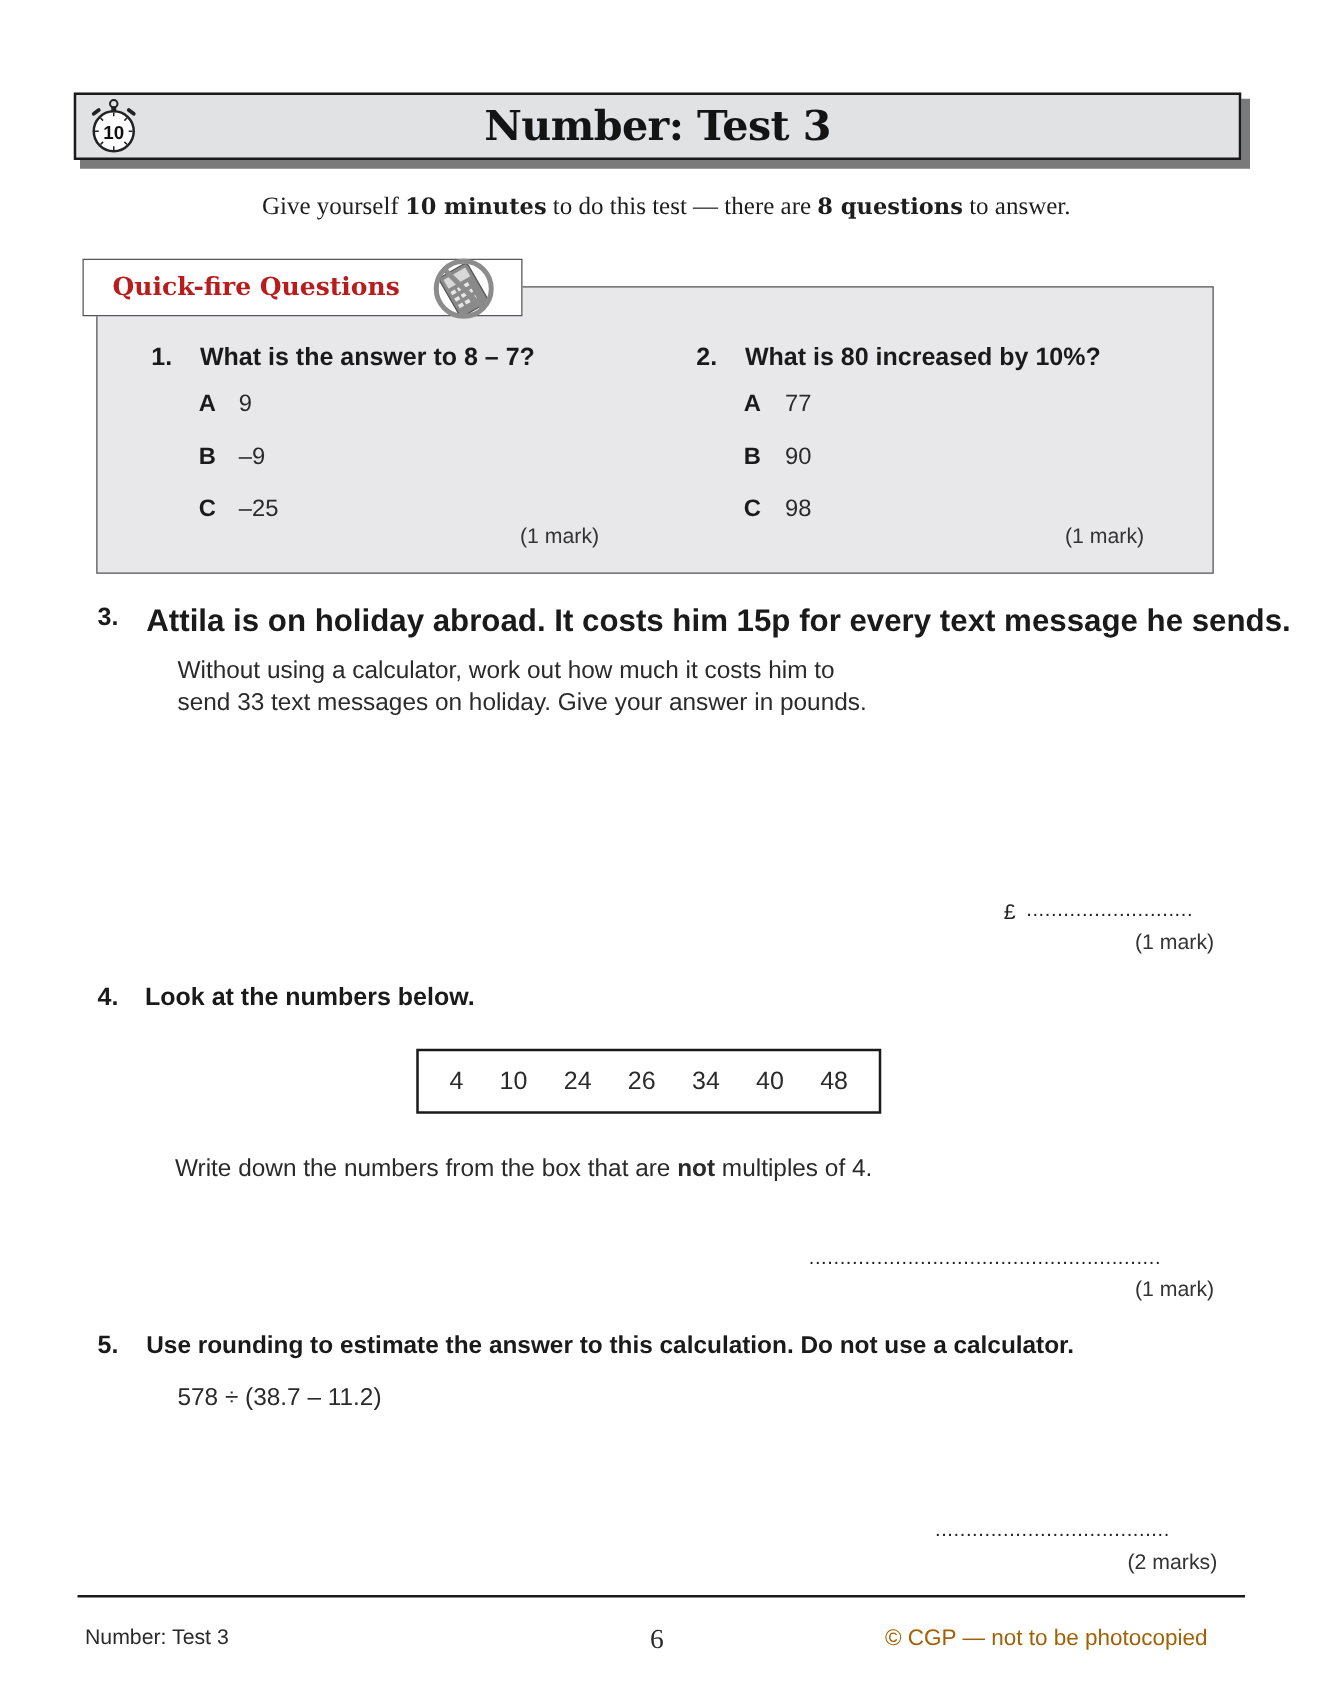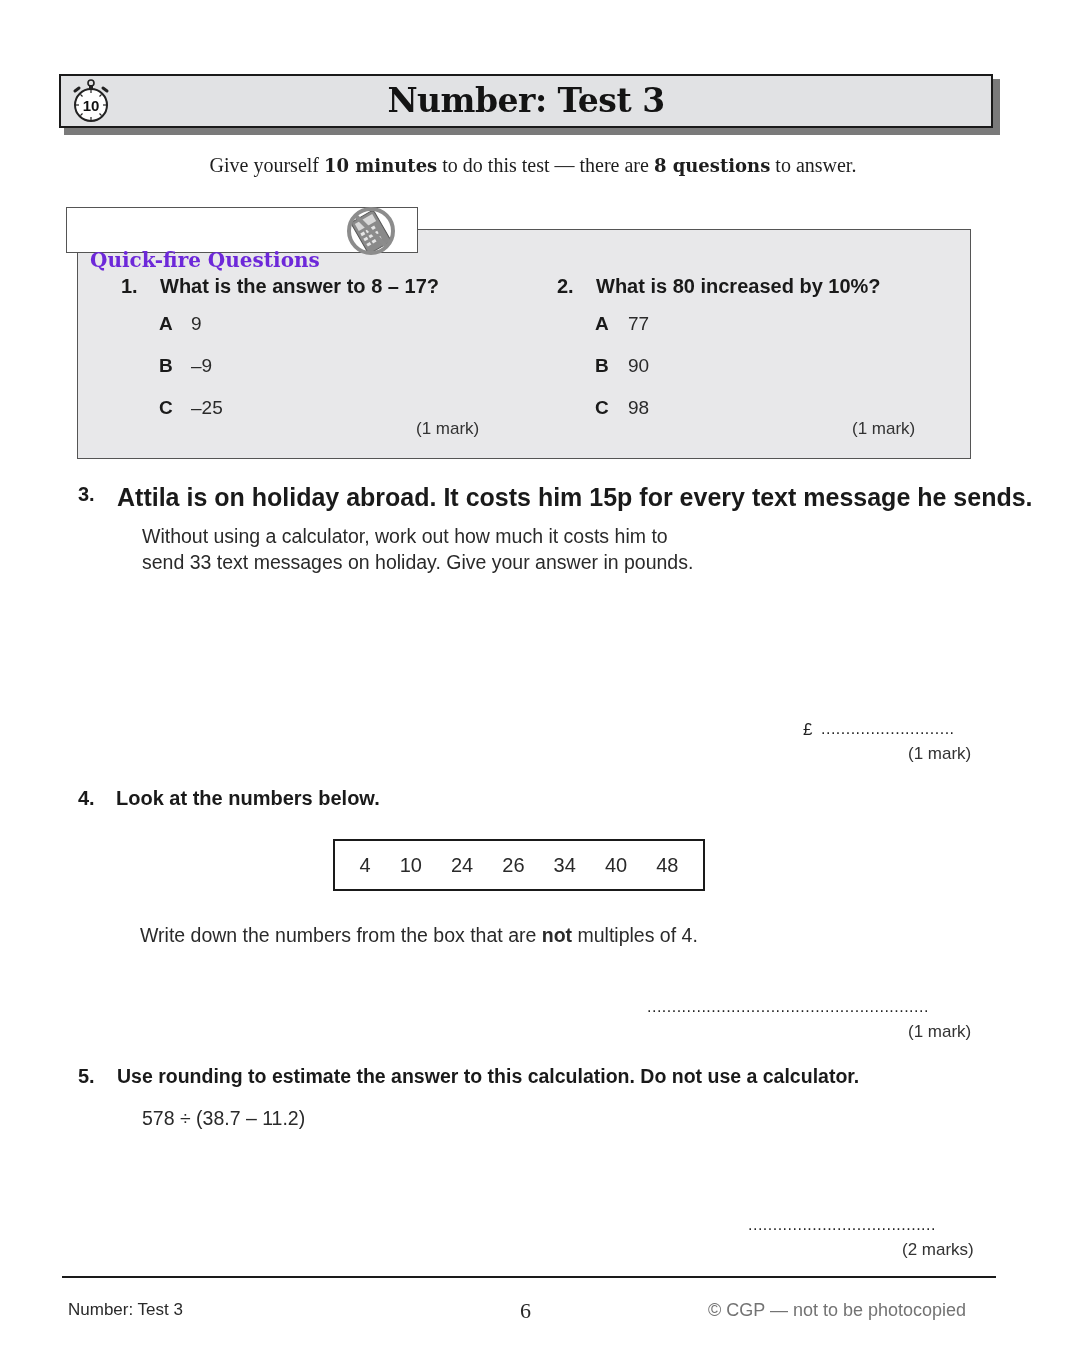--- a/index.html
+++ b/index.html
@@ -13,39 +13,39 @@
   .header-title { left:59px; top:74px; width:934px; height:54px; text-align:center; line-height:54px;
                   font-family:"DejaVu Serif", serif; font-weight:bold; font-size:33px; letter-spacing:-0.5px; color:#141414; }
   .stopwatch { left:70px; top:78px; width:42px; height:46px; }
 
   .intro { left:0; top:154px; width:1066px; text-align:center; font-family:"Liberation Serif", serif; font-size:20px; color:#1e1e1e; }
   .intro b { font-family:"DejaVu Serif", serif; font-size:18px; }
 
   
   .qf-panel { left:77px; top:229px; width:894px; height:230px; background:#e8e8ea; border:1px solid #555; box-sizing:border-box; }
   .qf-tab { left:66px; top:207px; width:352px; height:46px; background:#ffffff; border:1px solid #555; box-sizing:border-box; }
-  .qf-title { left:90px; top:217px; font-family:"DejaVu Serif", serif; font-weight:bold; font-size:20px; color:#6d28d9;margin-top:31px; }
+  .qf-title { left:90px; top:217px; font-family:"DejaVu Serif", serif; font-weight:bold; font-size:20px; color:#b91c1c; }
   .calc-icon { left:342px; top:205px; width:58px; height:52px; }
 
   .q-text { font-family:"Liberation Sans", sans-serif; font-size:20px; }
   .bold { font-weight:bold; }
   .opt-letter { font-weight:bold; font-size:19px; font-family:"Liberation Sans", sans-serif; }
   .opt-value { font-family:"Liberation Sans", sans-serif; font-size:19px; color:#2a2a2a; }
   .mark { font-family:"Liberation Sans", sans-serif; font-size:17px; color:#333; }
   .dots { font-family:"Liberation Sans", sans-serif; font-size:16px; letter-spacing:0.5px; color:#222; }
   .body-text { font-family:"Liberation Sans", sans-serif; font-size:19.5px; color:#2a2a2a; line-height:26px;margin-left:25px; }
 
   .numbox { left:333px; top:839px; width:372px; height:52px; border:2px solid #1a1a1a; box-sizing:border-box;
             display:flex; align-items:center; justify-content:space-around; padding:0 10px; }
   .numbox span { font-family:"Liberation Sans", sans-serif; font-size:20px; color:#2a2a2a; }
 
   .footer-rule { left:62px; top:1276px; width:934px; height:2px; background:#1a1a1a; }
   .footer-left { left:68px; top:1300px; font-family:"Liberation Sans", sans-serif; font-size:17px; color:#2a2a2a; }
   .footer-center { left:520px; top:1298px; font-family:"Liberation Serif", serif; font-size:22px; color:#2a2a2a; }
-  .footer-right { left:708px; top:1300px; font-family:"Liberation Sans", sans-serif; font-size:18px; color:#737373; }
+  .footer-right { left:708px; top:1300px; font-family:"Liberation Sans", sans-serif; font-size:18px; color:#a16207; }
 </style>
 </head>
 <body>
 
 <div class="abs header-shadow"></div>
 <div class="abs header-box"></div>
 <div class="abs header-title">Number: Test 3</div>
 <svg class="abs stopwatch" viewBox="0 0 42 46">
   <circle cx="21" cy="5" r="3" fill="none" stroke="#222" stroke-width="1.6"></circle>
   <rect x="19" y="7" width="4" height="4" fill="#222"></rect>
@@ -85,21 +85,21 @@
       <rect x="19" y="35" width="4" height="3"></rect>
         <rect x="25" y="35" width="4" height="3"></rect>
         <rect x="31" y="35" width="4" height="3"></rect>
     </g>
   </g>
   <circle cx="29" cy="26" r="22" fill="none" stroke="#8c8c8c" stroke-width="4"></circle>
   <line x1="13.5" y1="10.5" x2="44.5" y2="41.5" stroke="#8c8c8c" stroke-width="4"></line>
 </svg>
 
 <div class="abs q-text bold" style="left:121px;top:275px;">1.</div>
-<div class="abs q-text bold" style="left:160px;top:275px;">What is the answer to 8 – 17?</div>
+<div class="abs q-text bold" style="left:160px;top:275px;">What is the answer to 8 – 7?</div>
 <div class="abs opt-letter" style="left:159px;top:313px;">A</div>
 <div class="abs opt-value" style="left:191px;top:313px;">9</div>
 <div class="abs opt-letter" style="left:159px;top:355px;">B</div>
 <div class="abs opt-value" style="left:191px;top:355px;">–9</div>
 <div class="abs opt-letter" style="left:159px;top:397px;">C</div>
 <div class="abs opt-value" style="left:191px;top:397px;">–25</div>
 <div class="abs mark" style="left:416px;top:419px;">(1 mark)</div>
 
 <div class="abs q-text bold" style="left:557px;top:275px;">2.</div>
 <div class="abs q-text bold" style="left:596px;top:275px;">What is 80 increased by 10%?</div>

